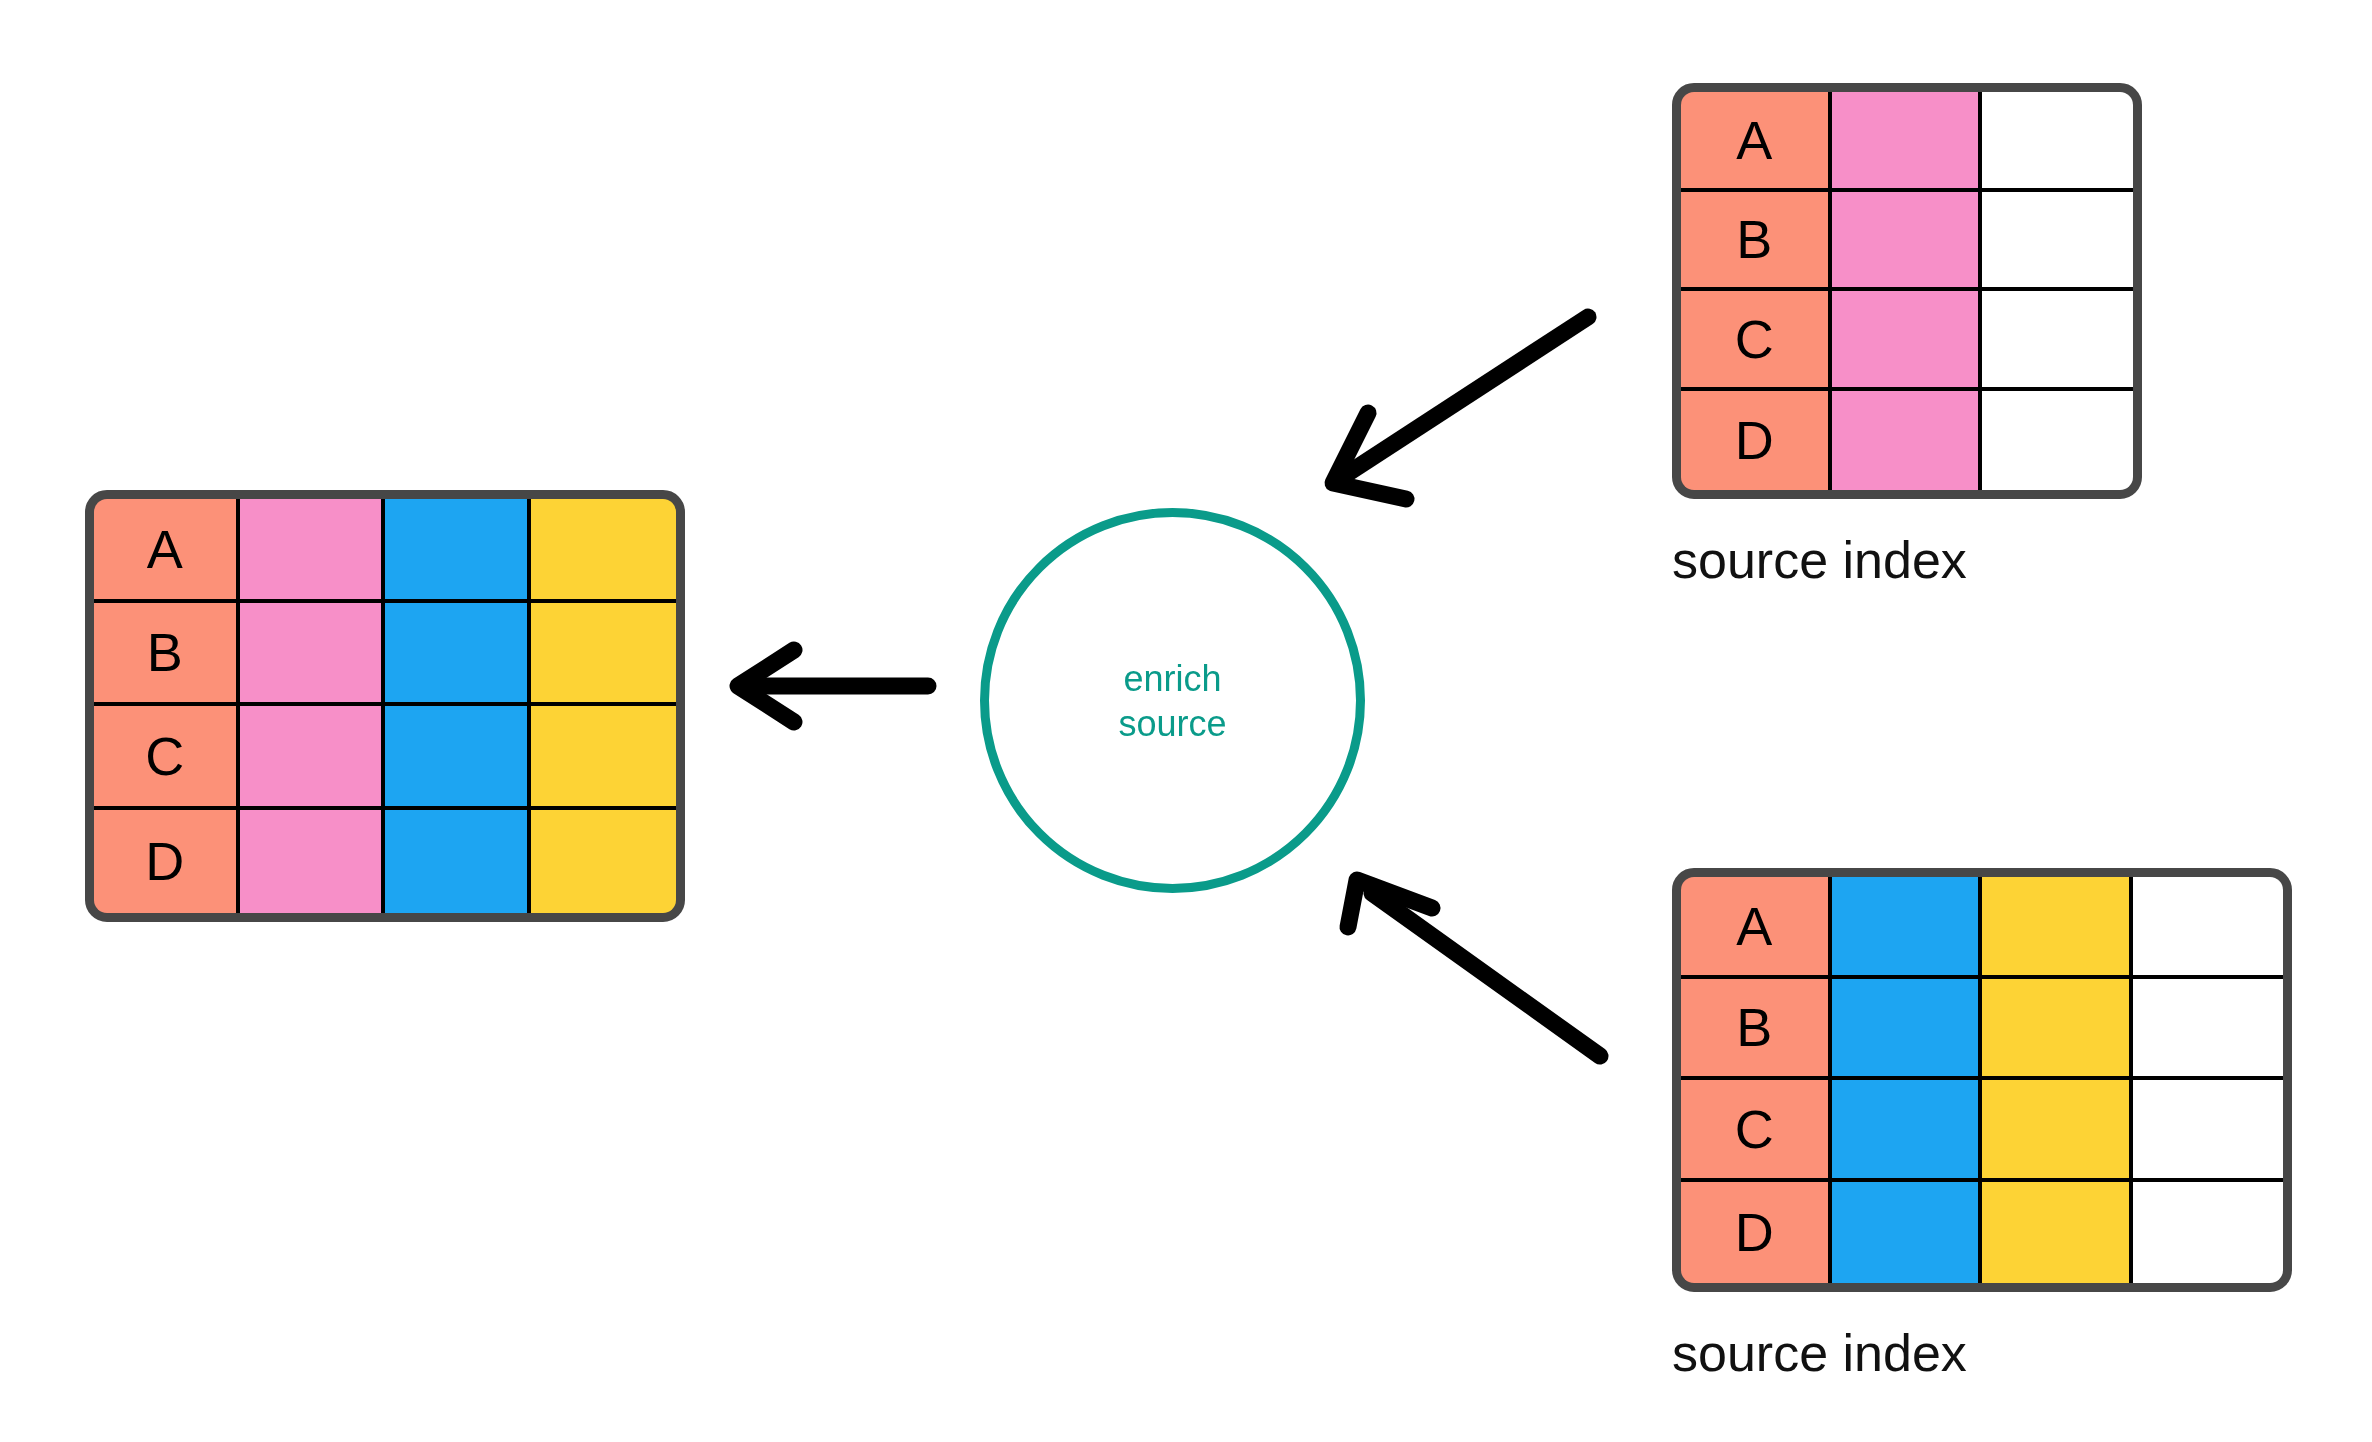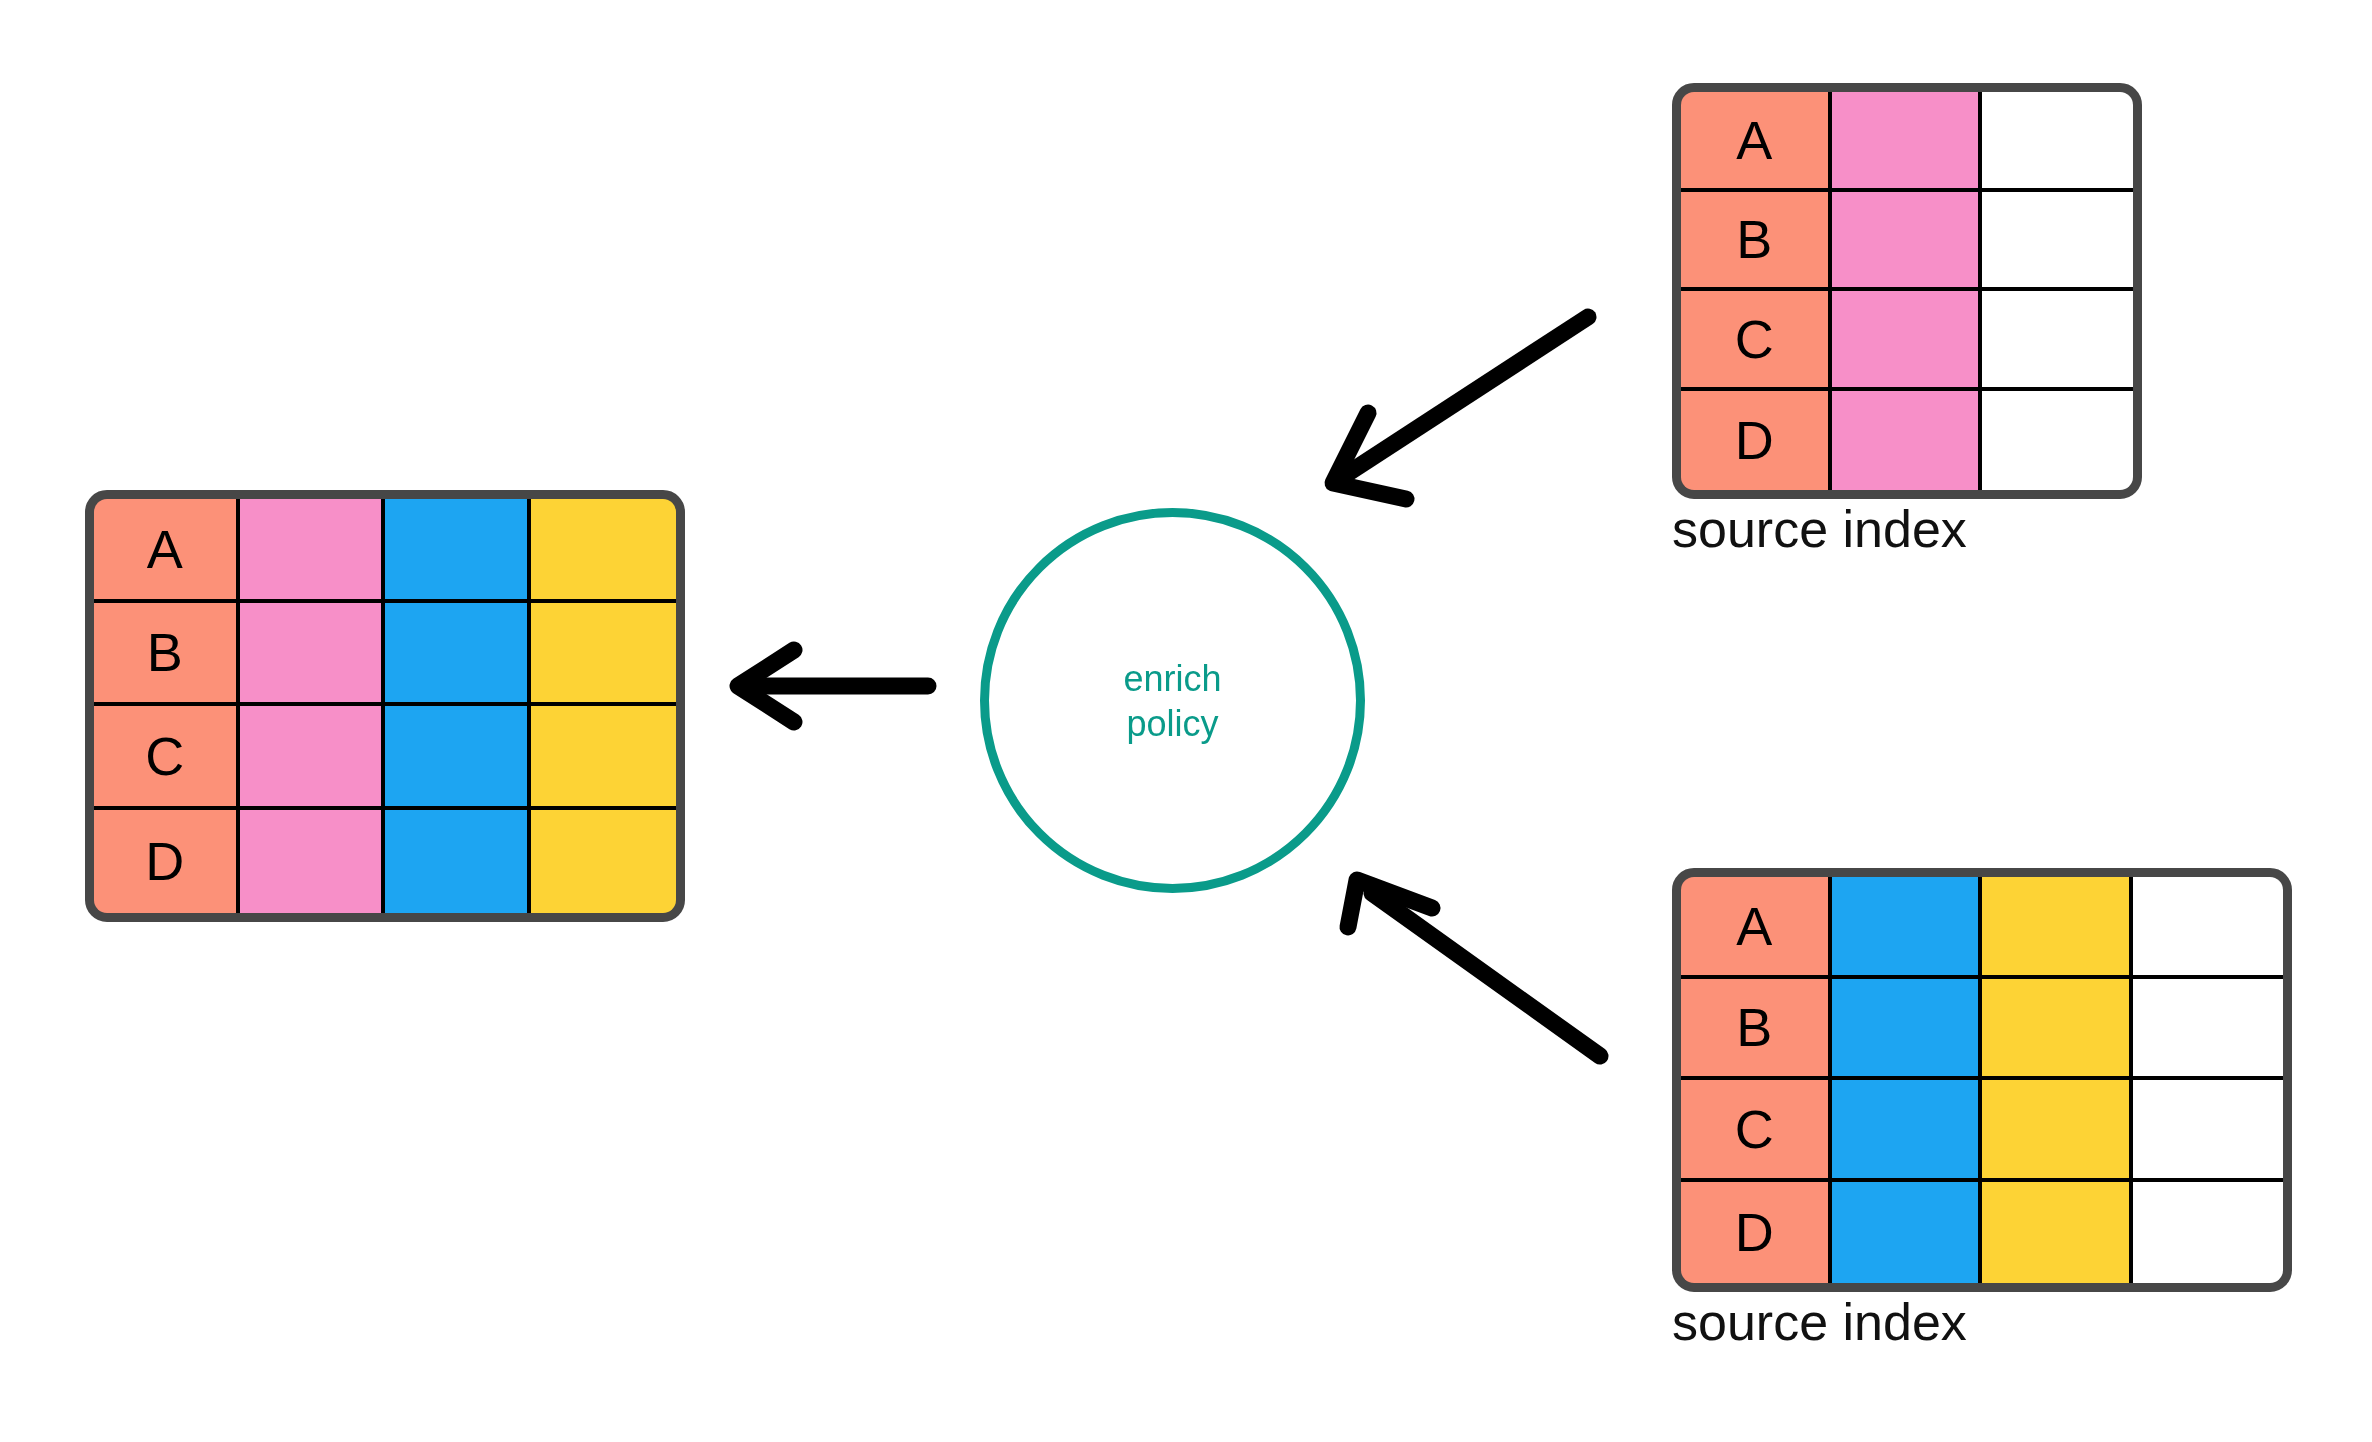--- a/index.html
+++ b/index.html
@@ -39,21 +39,21 @@
     justify-content: center;
     font-size: 54px;
     color: #000000;
     line-height: 1;
     font-family: "Liberation Sans", sans-serif;
   }
   .cell.last-col { border-right: none; }
   .cell.last-row { border-bottom: none; }
 
   .table-caption {
-    margin-top: 0;
+    margin-top: 31px;
     font-size: 52px;
     color: #111111;
     text-align: left;
     font-family: "Liberation Sans", sans-serif;
     white-space: nowrap;
   }
 
   
   .policy-circle {
     position: absolute;
@@ -156,21 +156,21 @@
       <div class="cell last-row" style="background:#FC9178;">D</div>
       <div class="cell last-row" style="background:#1DA5F2;"></div>
       <div class="cell last-row" style="background:#FDD335;"></div>
       <div class="cell last-row last-col" style="background:#FFFFFF;"></div>
     </div>
     <div class="table-caption">source index</div>
   </div>
 
   <div class="policy-circle" style="left:980px; top:508px; width:385px; height:385px;">
     <div class="policy-line">enrich</div>
-    <div class="policy-line">policy</div>
+    <div class="policy-line">source</div>
   </div>
 
   <svg class="arrow-layer" viewBox="0 0 2372 1442">
 
     <g>
       <line x1="1588" y1="317" x2="1350" y2="472" stroke="#000000" stroke-width="17" stroke-linecap="round"></line>
       <polyline points="1368,413 1333,483 1406,499" fill="none" stroke="#000000" stroke-width="17" stroke-linecap="round" stroke-linejoin="round"></polyline>
     </g>
 
     <g>

